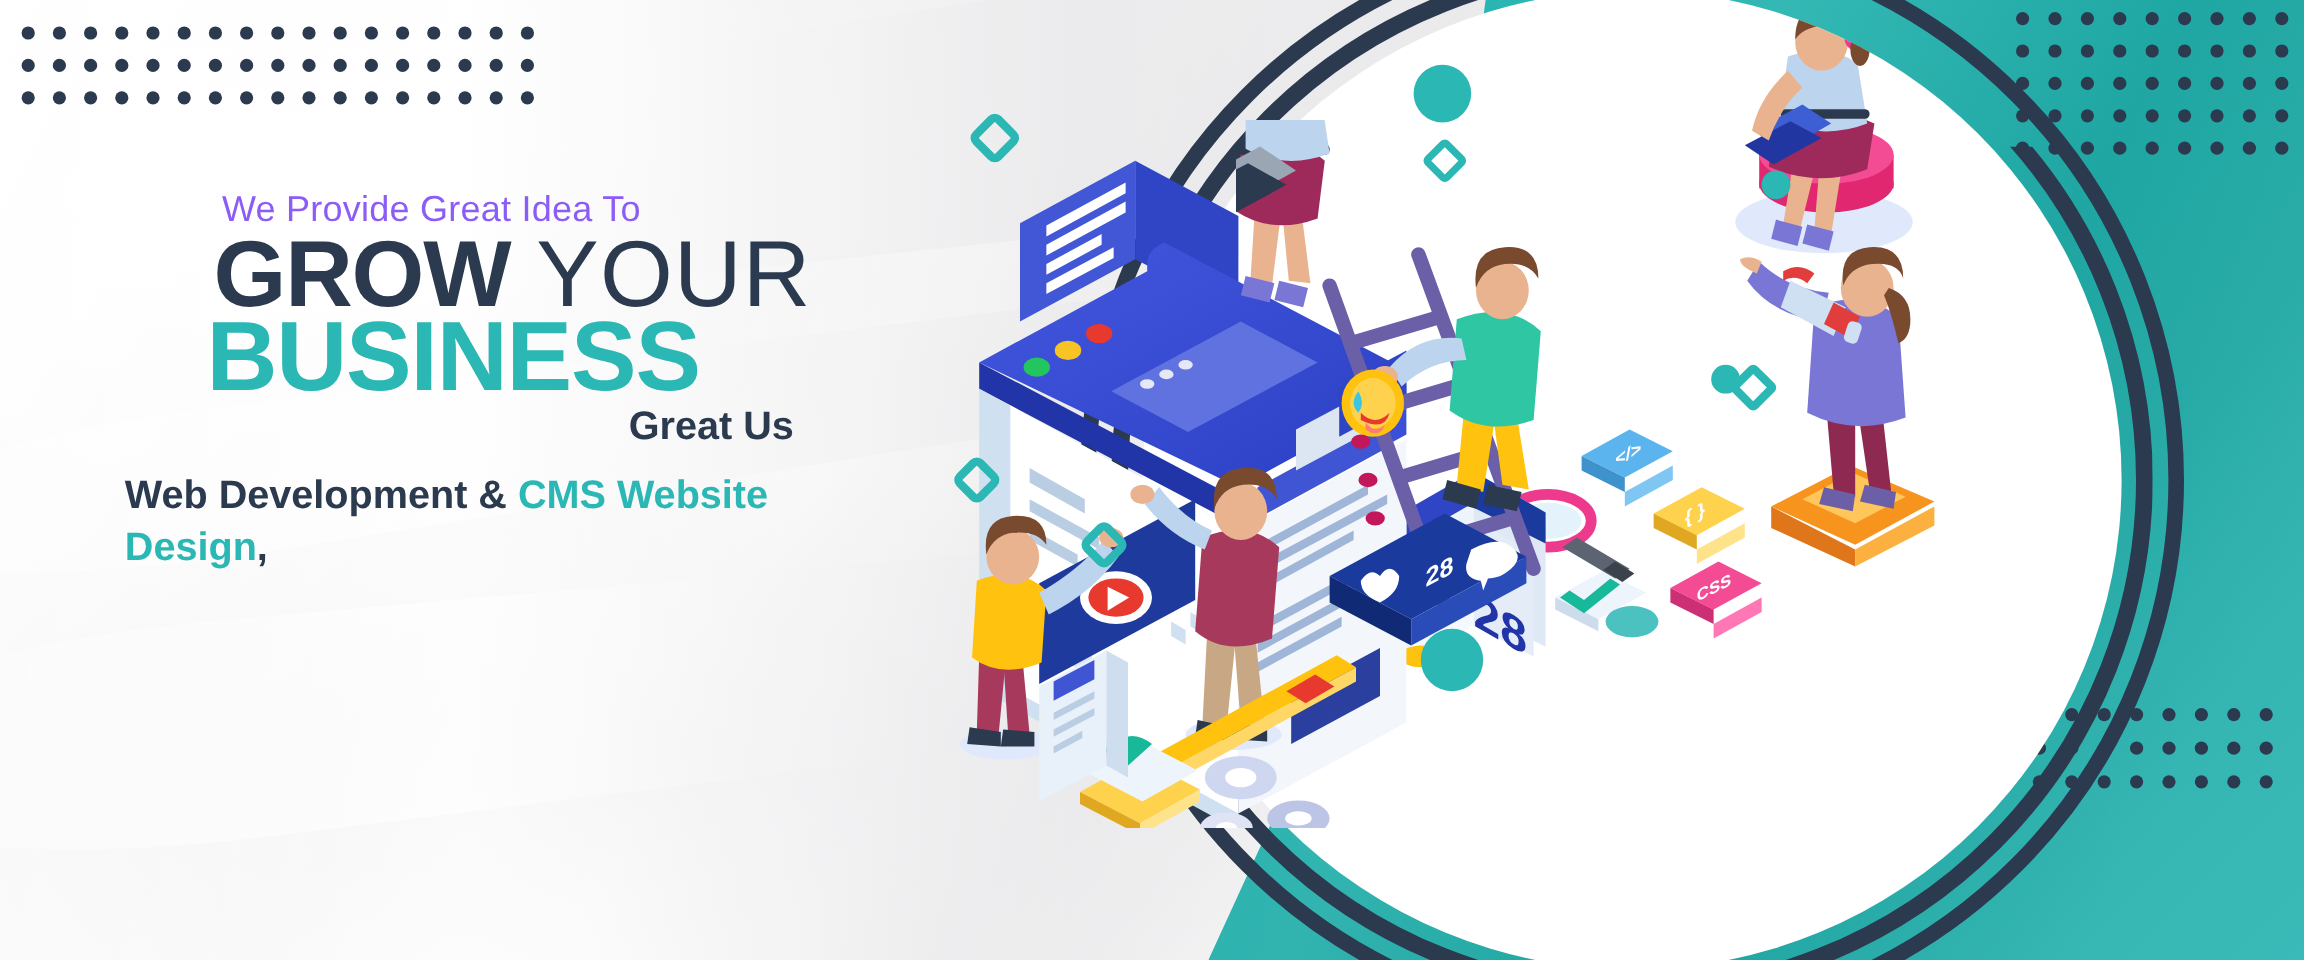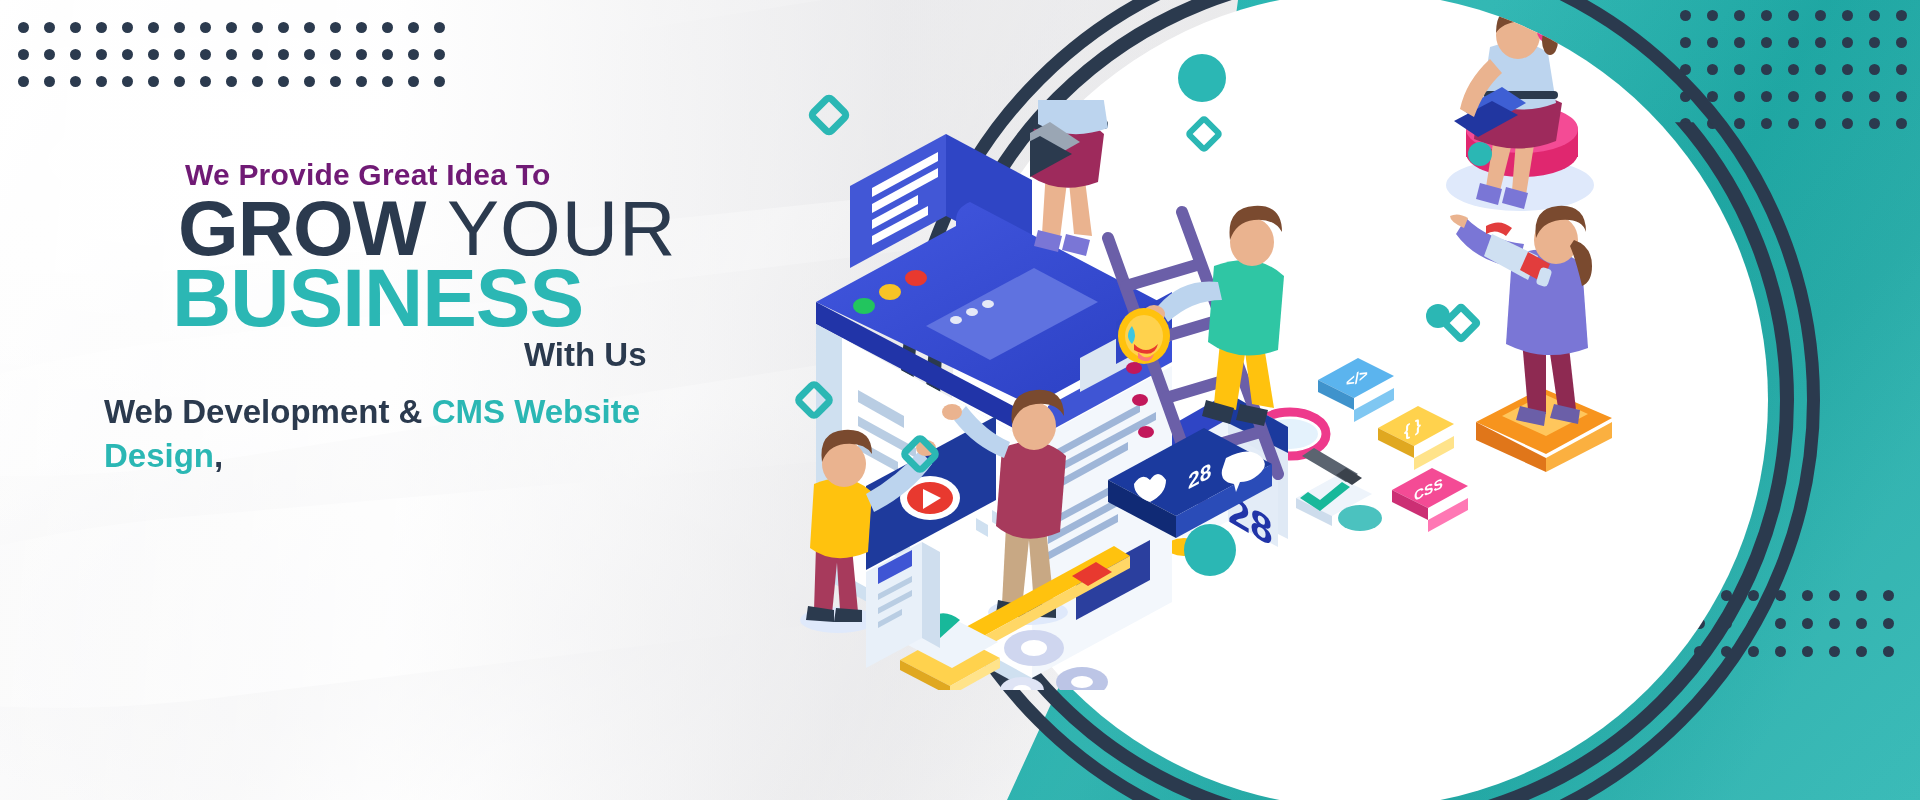--- a/index.html
+++ b/index.html
@@ -83,21 +83,21 @@
   .diamond {
     position:absolute; width:34px; height:34px;
     border:7px solid #2bb7b4; border-radius:5px;
     transform: rotate(45deg);
   }
 
   
   .copy { position:absolute; left:0; top:0; width:760px; }
   .eyebrow {
     position:absolute; left:185px; top:158px;
-    font-size:30px; font-weight:700; color:#701a75;
+    font-size:30px; font-weight:400; color:#8b5cf6;
     letter-spacing:.2px;
   }
   .headline1 {
     position:absolute; left:178px; top:190px;
     font-size:78px; line-height:76px; color:#2b3a4e;
     white-space:nowrap;
   }
   .headline1 .grow { font-weight:800; letter-spacing:-1px; }
   .headline1 .your { font-weight:400; letter-spacing:1px; }
   .headline2 {
@@ -629,20 +629,20 @@
 
   <div class="copy">
     <div class="eyebrow">We Provide Great Idea To</div>
 
     <div class="headline1">
       <span class="grow">GROW</span><span> </span><span class="your">YOUR</span>
     </div>
 
     <div class="headline2">BUSINESS</div>
 
-    <div class="withus">With Us</div>
+    <div class="withus">Great Us</div>
 
     <div class="tagline">
       <span>Web Development &amp; </span><span class="accent">CMS Website Design</span><span>,</span>
     </div>
   </div>
 
 </div>
 
 </body></html>

